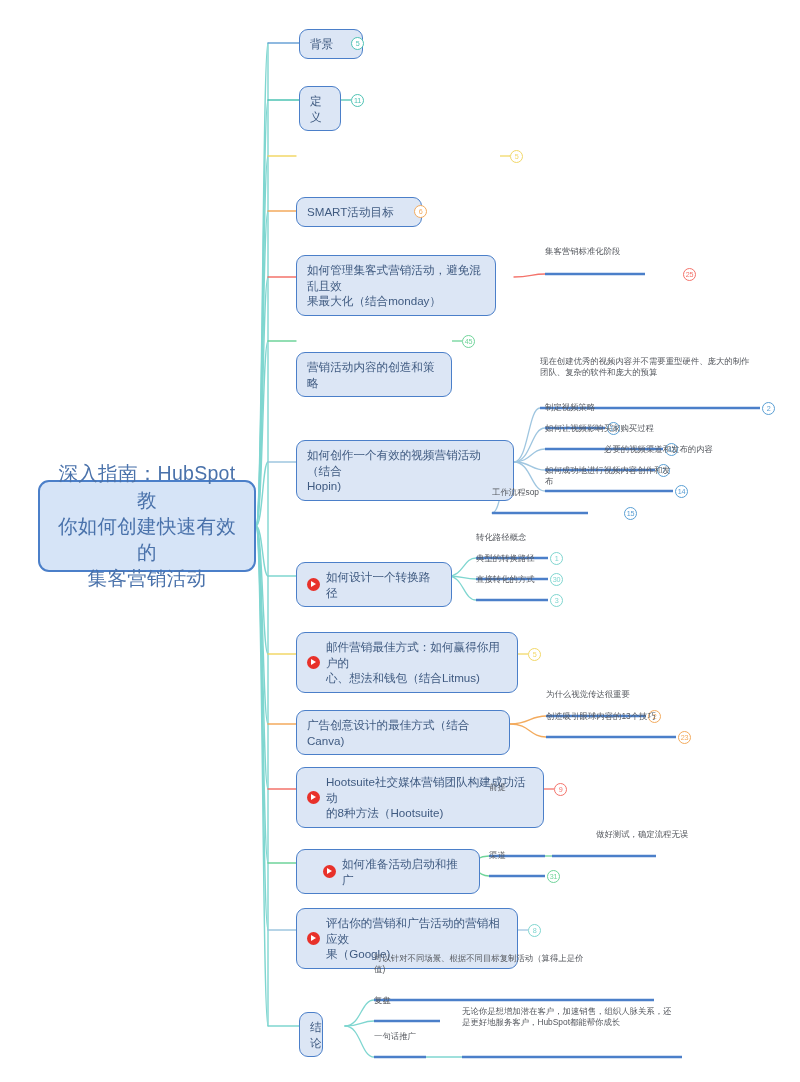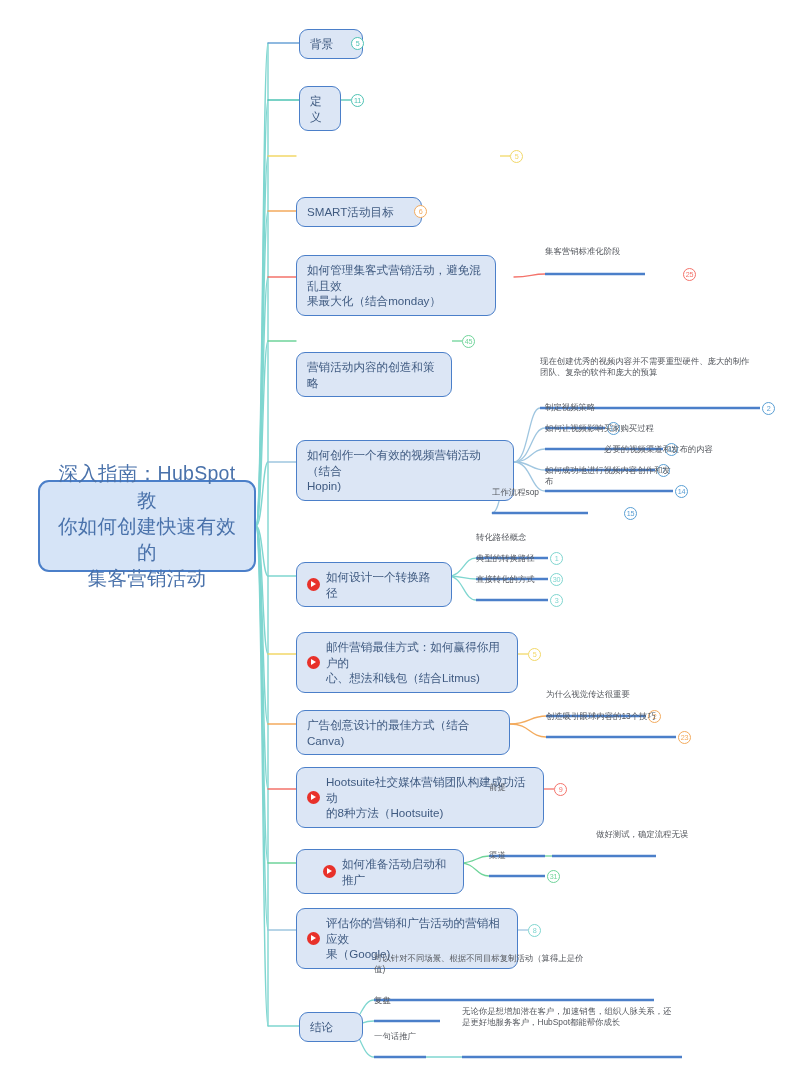--- a/index.html
+++ b/index.html
@@ -205,28 +205,28 @@
 心、想法和钱包（结合Litmus)</span></div>
     <div class="badge" style="left: 528px; top: 647.5px; border-color: rgb(242, 216, 104); color: rgb(242, 216, 104);">5</div>
     <div class="node lvl1" style="left: 296px; top: 710px; width: 214px; min-height: 28px;"><span class="txt">广告创意设计的最佳方式（结合Canva)</span></div>
     <div class="leaf" style="left: 546px; width: 100px; top: 689px;">为什么视觉传达很重要</div>
     <div class="badge" style="left: 648px; top: 709.5px; border-color: rgb(243, 171, 94); color: rgb(243, 171, 94);">2</div>
     <div class="leaf" style="left: 546px; width: 130px; top: 711px;">创造吸引眼球内容的13个技巧</div>
     <div class="badge" style="left: 678px; top: 730.5px; border-color: rgb(243, 171, 94); color: rgb(243, 171, 94);">23</div>
     <div class="node lvl1" style="left: 296px; top: 767px; width: 248px; min-height: 44px;"><span class="ico"></span><span class="txt">Hootsuite社交媒体营销团队构建成功活动
 的8种方法（Hootsuite)</span></div>
     <div class="badge" style="left: 554px; top: 782.5px; border-color: rgb(244, 115, 107); color: rgb(244, 115, 107);">9</div>
-    <div class="node lvl1" style="left: 296px; top: 849px; width: 168px; min-height: 28px; padding-left: 26px;"><span class="ico"></span><span class="txt">如何准备活动启动和推广</span></div>
+    <div class="node lvl1" style="left: 296px; top: 849px; width: 184px; min-height: 28px; padding-left: 26px;"><span class="ico"></span><span class="txt">如何准备活动启动和推广</span></div>
     <div class="leaf" style="left: 489px; width: 56px; top: 782px;">前提</div>
     <div class="leaf" style="left: 552px; width: 104px; top: 829px; margin-left: 44px;">做好测试，确定流程无误</div>
     <div class="leaf" style="left: 489px; width: 56px; top: 850px;">渠道</div>
     <div class="badge" style="left: 547px; top: 869.5px; border-color: rgb(111, 212, 154); color: rgb(111, 212, 154);">31</div>
     <div class="node lvl1" style="left: 296px; top: 908px; width: 222px; min-height: 44px;"><span class="ico"></span><span class="txt">评估你的营销和广告活动的营销相应效
 果（Google)</span></div>
     <div class="badge" style="left: 528px; top: 923.5px; border-color: rgb(127, 214, 208); color: rgb(127, 214, 208);">8</div>
-    <div class="node lvl1" style="left: 299px; top: 1012px; width: 64px; min-height: 28px;"><span class="txt">结论</span></div>
+    <div class="node lvl1" style="left: 299px; top: 1012px; width: 24px; min-height: 28px;"><span class="txt">结论</span></div>
     <div class="leaf" style="left: 374px; width: 280px; top: 953px;">可以针对不同场景、根据不同目标复制活动（算得上是价
 值)</div>
     <div class="leaf" style="left: 374px; width: 66px; top: 995px;">复盘</div>
     <div class="leaf" style="left: 374px; width: 52px; top: 1031px;">一句话推广</div>
     <div class="leaf" style="left: 462px; width: 220px; top: 1006px;">无论你是想增加潜在客户，加速销售，组织人脉关系，还
 是更好地服务客户，HubSpot都能帮你成长</div>
   </div>
 
 </body></html>

